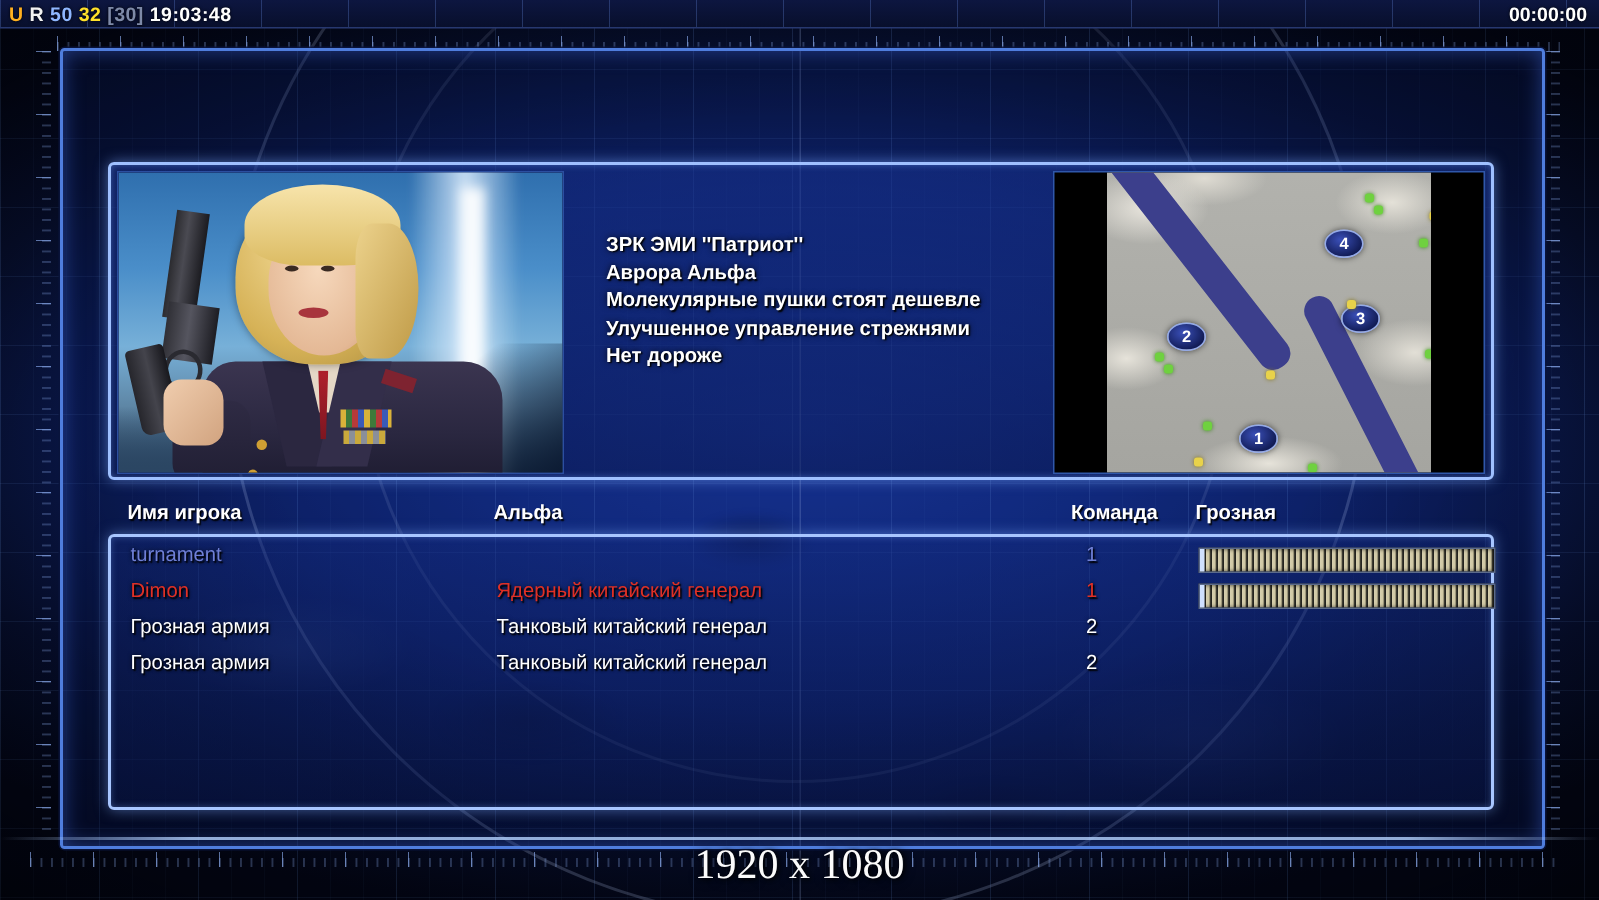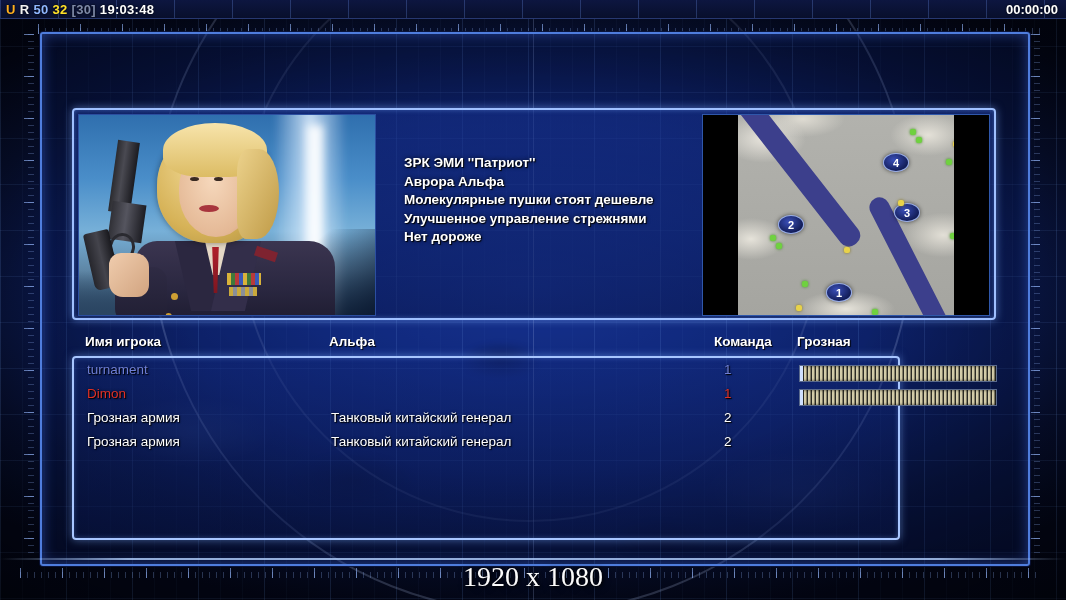--- a/index.html
+++ b/index.html
@@ -182,21 +182,21 @@
   .sup{position:absolute;width:6px;height:6px;border-radius:2px;}
   .sup.g{background:#6fd13f;box-shadow:0 0 3px #3f8c1d;}
   .sup.y{background:#e8d24a;box-shadow:0 0 3px #8a7a1d;}
 
   
   .thead{position:absolute;left:30px;top:300px;width:924px;height:22px;}
   .thead .th{position:absolute;font-size:13.5px;font-weight:bold;color:#fff;
     text-shadow:1px 1px 1px #000;white-space:nowrap;}
   .th.c-name{left:13px;} .th.c-army{left:257px;} .th.c-team{left:642px;} .th.c-prog{left:725px;}
 
-  .tablebox{position:absolute;left:30px;top:322px;width:828px;height:184px;
+  .tablebox{position:absolute;left:30px;top:322px;width:924px;height:184px;
     border:2px solid #a8c6ff;border-radius:4px;box-sizing:border-box;
     background:linear-gradient(to bottom, rgba(18,40,122,.42), rgba(9,22,74,.42));
     box-shadow:0 0 9px rgba(130,175,255,.5), 0 0 5px rgba(120,170,255,.35) inset;}
   .row{position:absolute;left:0;width:100%;height:24px;}
   .cell{position:absolute;font-size:13.5px;white-space:nowrap;
     text-shadow:1px 1px 1px #000,0 0 3px rgba(0,0,0,.7);}
   .c1{left:13px;} .c2{left:257px;} .c3{left:650px;}
   .bar{position:absolute;left:725px;top:3px;width:196px;height:15px;
     border:1px solid #5a6a8c;background:#121318;
     background-image:repeating-linear-gradient(to right,
@@ -330,20 +330,21 @@
       <div id="rows">
           <div class="row" style="top: 4px;">
             <div class="cell c1" style="color: rgb(111, 127, 214);">turnament</div>
             <div class="cell c3" style="color: rgb(111, 127, 214);">1</div>
             <div class="bar">
               <div class="bar-tip"></div>
             </div>
           </div>
           <div class="row" style="top: 28px;">
             <div class="cell c1" style="color: rgb(224, 48, 37);">Dimon</div>
+            <div class="cell c2" style="color: rgb(224, 48, 37);">Ядерный китайский генерал</div>
             <div class="cell c3" style="color: rgb(224, 48, 37);">1</div>
             <div class="bar">
               <div class="bar-tip"></div>
             </div>
           </div>
           <div class="row" style="top: 52px;">
             <div class="cell c1" style="color: rgb(255, 255, 255);">Грозная армия</div>
             <div class="cell c2" style="color: rgb(255, 255, 255);">Танковый китайский генерал</div>
             <div class="cell c3" style="color: rgb(255, 255, 255);">2</div>
           </div>

